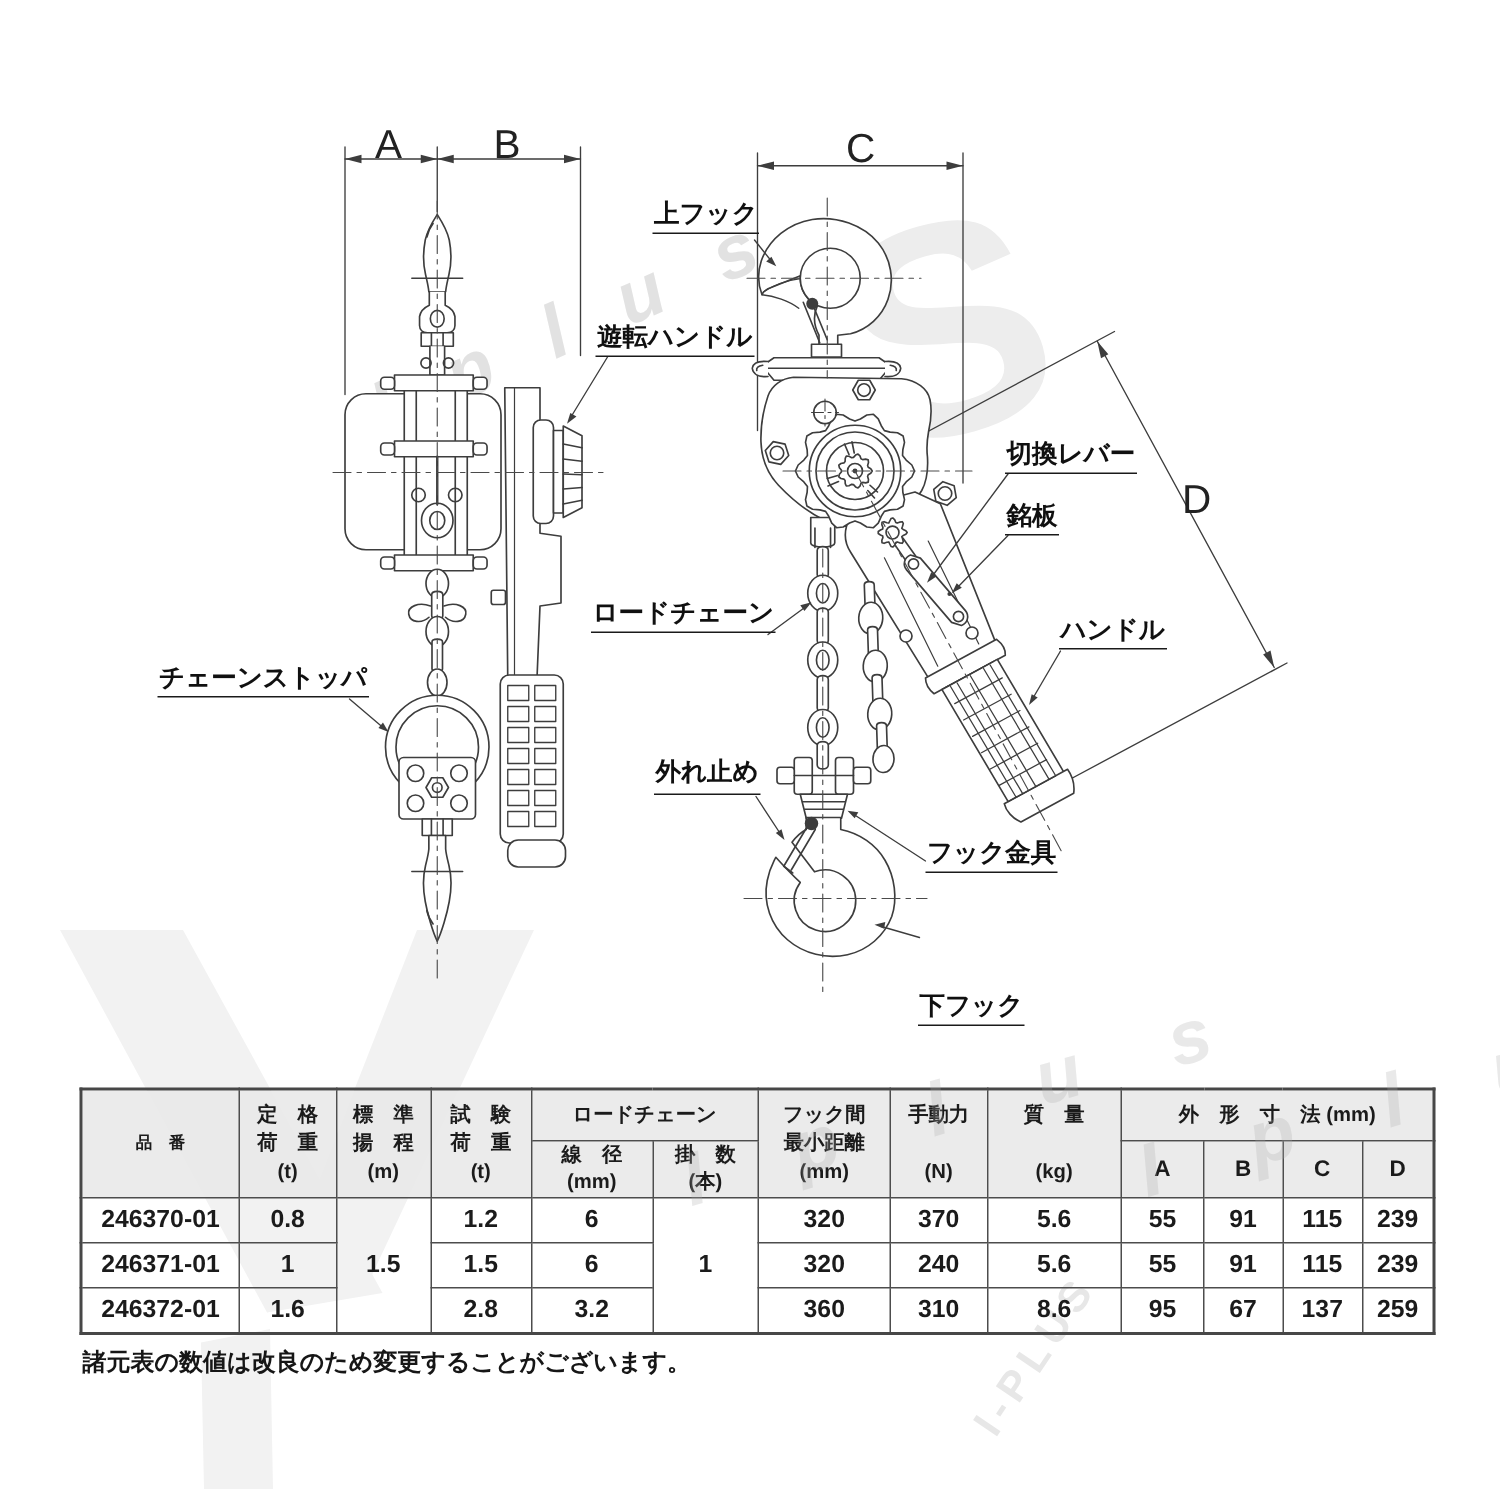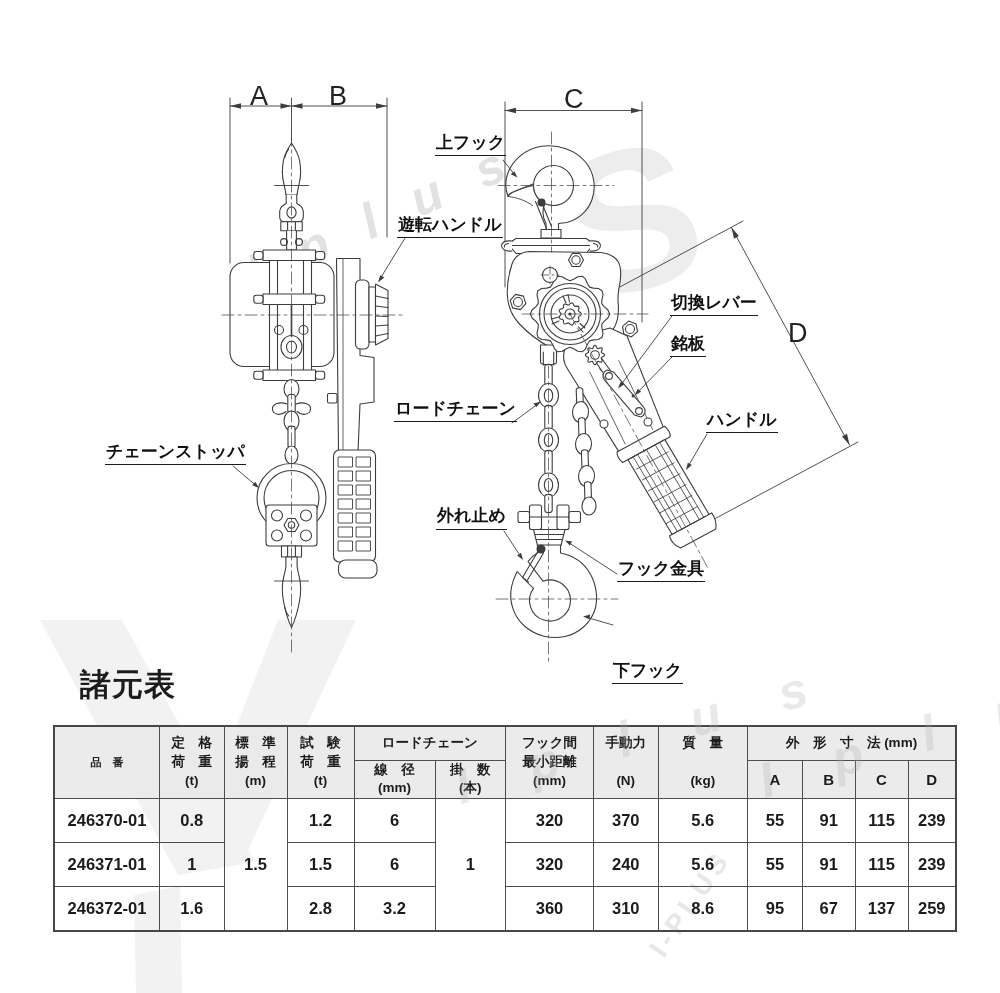--- a/index.html
+++ b/index.html
@@ -8,21 +8,21 @@
   .abs{position:absolute;}
   .heading{font-weight:bold;color:#1c1c1c;letter-spacing:1px;white-space:nowrap;}
   .dimletter{font-family:"Liberation Sans",sans-serif;color:#222;font-size:27px;font-weight:500;white-space:nowrap;}
   .plabel{font-weight:bold;color:#101010;font-size:17px;line-height:1.05;border-bottom:1.6px solid #1a1a1a;padding:0 1px 3px 1px;white-space:nowrap;background:transparent;}
   .note{font-weight:600;color:#161616;font-size:16px;white-space:nowrap;}
   
   table.spec{border-collapse:collapse;table-layout:fixed;background:transparent;border:2px solid #474747;}
   table.spec td,table.spec th{border:1.3px solid #4d4d4d;padding:0;text-align:center;vertical-align:middle;color:#1b1b1b;overflow:hidden;}
   table.spec th{background:rgba(233,233,233,0.93);font-weight:bold;font-size:13.5px;line-height:1.4;margin-top:41px;}
   table.spec td{font-weight:bold;font-size:16.5px;background:transparent;}
-  tr.rh1{height:34px;} tr.rh2{height:34px;} tr.rdata{height:44px;}
+  tr.rh1{height:34px;} tr.rh2{height:34px;} tr.rdata{height:30px;}
   .hsmall{font-size:12.5px;}
   .wm{position:absolute;color:#e7e7e7;font-weight:bold;white-space:nowrap;transform-origin:0 0;user-select:none;}
   .wm2{position:absolute;color:#f1f1f1;font-weight:bold;white-space:nowrap;transform-origin:0 0;user-select:none;}
 </style>
 </head>
 <body>
 
 <div id="page">
 
   <div class="wm2" style="left:535px;top:128px;font-size:200px;transform:rotate(-16deg);color:#ededed;">S</div>
@@ -344,21 +344,20 @@
   <div class="abs plabel" style="left:397px;top:216px;">遊転ハンドル</div>
   <div class="abs plabel" style="left:670px;top:294px;">切換レバー</div>
   <div class="abs plabel" style="left:670px;top:335px;">銘板</div>
   <div class="abs plabel" style="left:394px;top:400px;">ロードチェーン</div>
   <div class="abs plabel" style="left:706px;top:411px;">ハンドル</div>
   <div class="abs plabel" style="left:105px;top:443px;">チェーンストッパ</div>
   <div class="abs plabel" style="left:436px;top:508px;font-family:Liberation Mono, monospace;">外れ止め</div>
   <div class="abs plabel" style="left:617px;top:560px;">フック金具</div>
   <div class="abs plabel" style="left:612px;top:614px;margin-top:48px;">下フック</div>
 
-  <div class="abs heading" style="left:80px;top:664px;font-size:31px;">諸元表</div>
 
   <table class="spec abs" style="left:53px;top:725px;width:902px;height:164px;">
     <colgroup>
       <col style="width:105.5px">
         <col style="width:64.5px">
         <col style="width:63px">
         <col style="width:67px">
       <col style="width:81px">
         <col style="width:70.5px">
         <col style="width:88px">
@@ -429,13 +428,14 @@
         <td>67</td>
         <td>137</td>
         <td>259</td>
       </tr>
     </tbody>
   </table>
 
   <div class="wm" style="left:448px;top:760px;font-size:50px;letter-spacing:24px;transform:rotate(-16deg);font-style:italic;color:rgba(170,170,170,0.26);">I p l u s</div>
   <div class="wm" style="left:752px;top:754px;font-size:50px;letter-spacing:24px;transform:rotate(-16deg);font-style:italic;color:rgba(170,170,170,0.26);">I p l u s</div>
 
+  <div class="abs note" style="left:55px;top:898px;">諸元表の数値は改良のため変更することがございます。</div>
 </div>
 
 </body></html>

